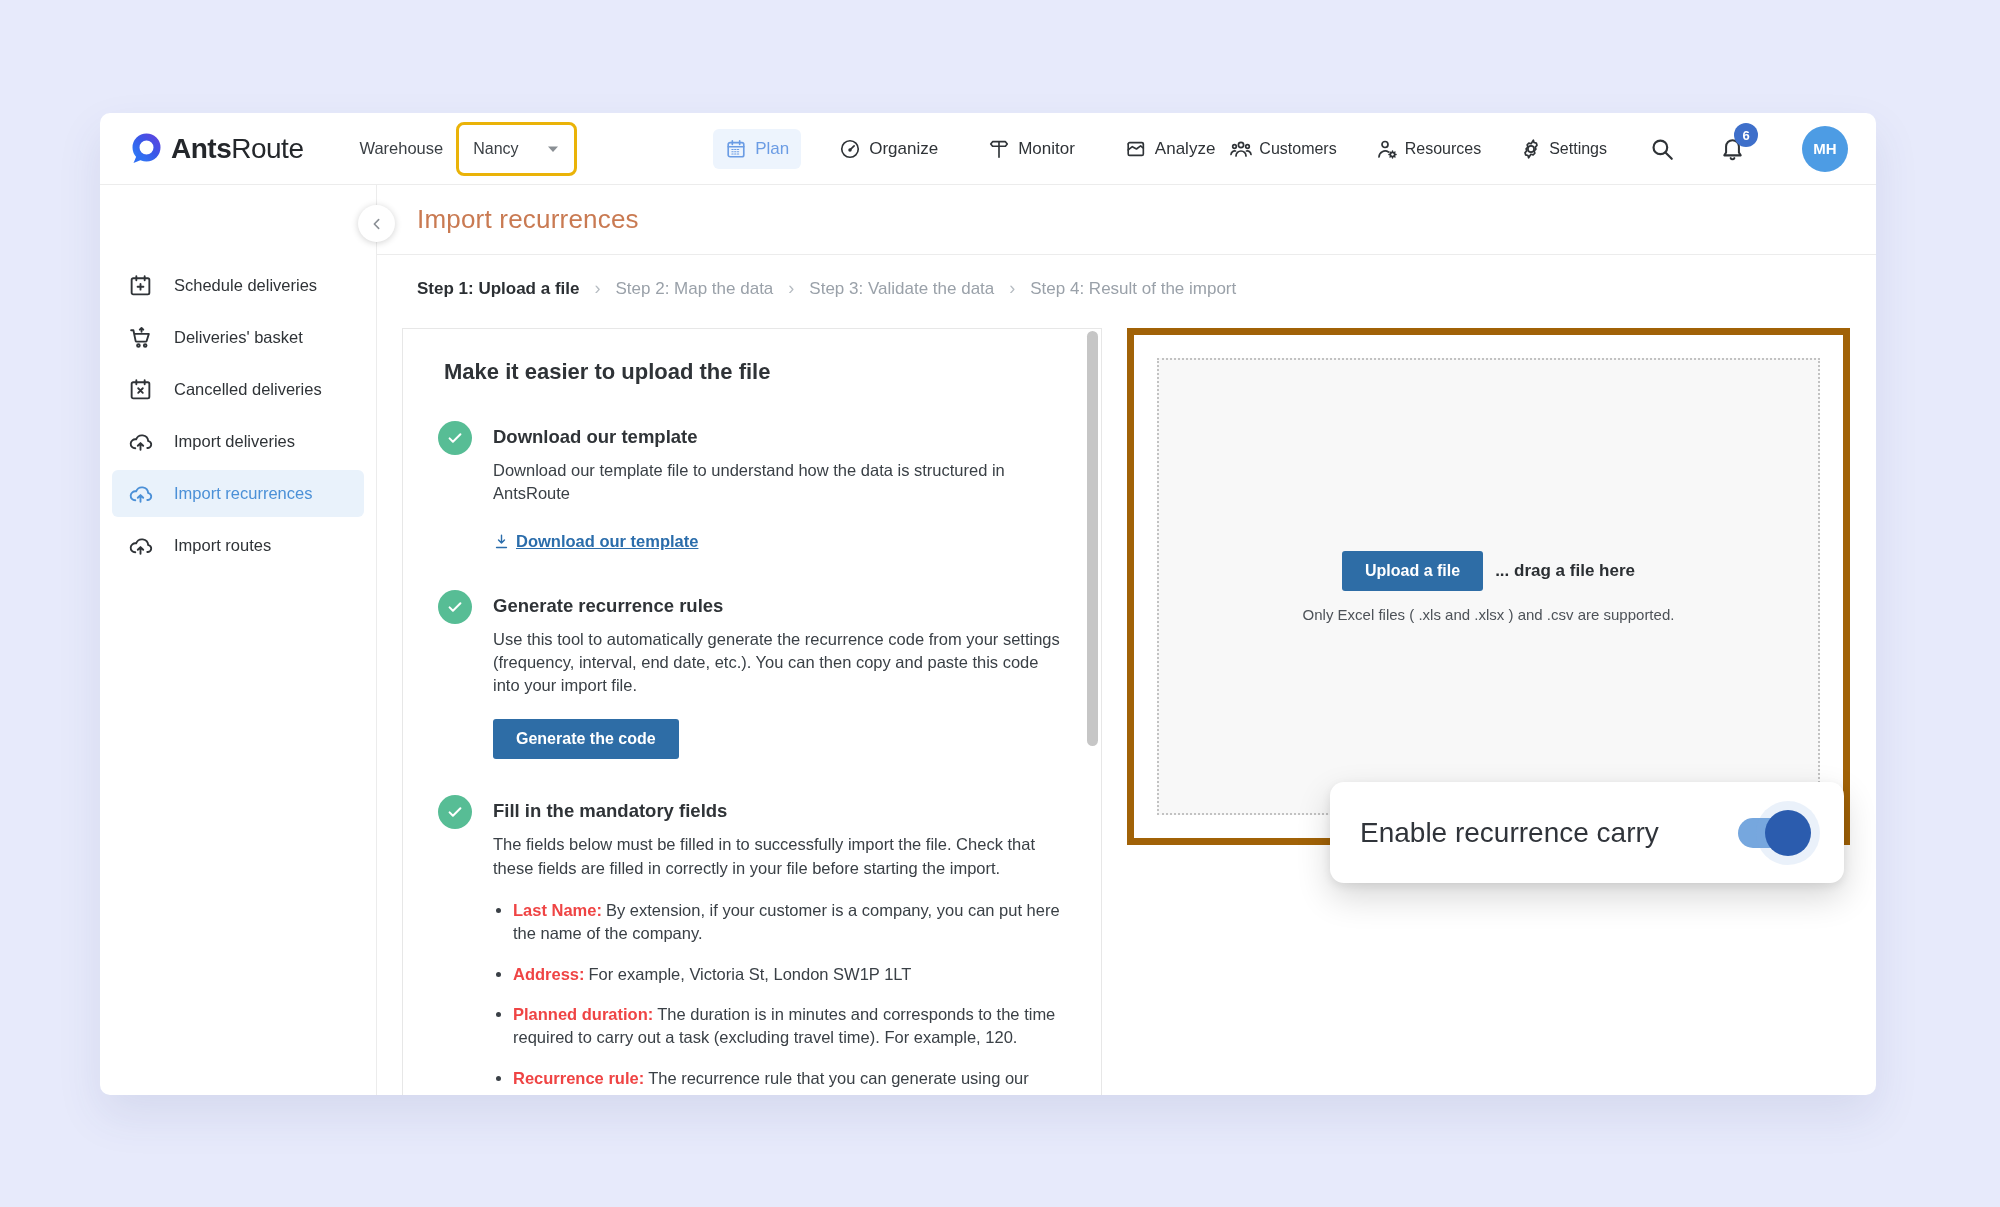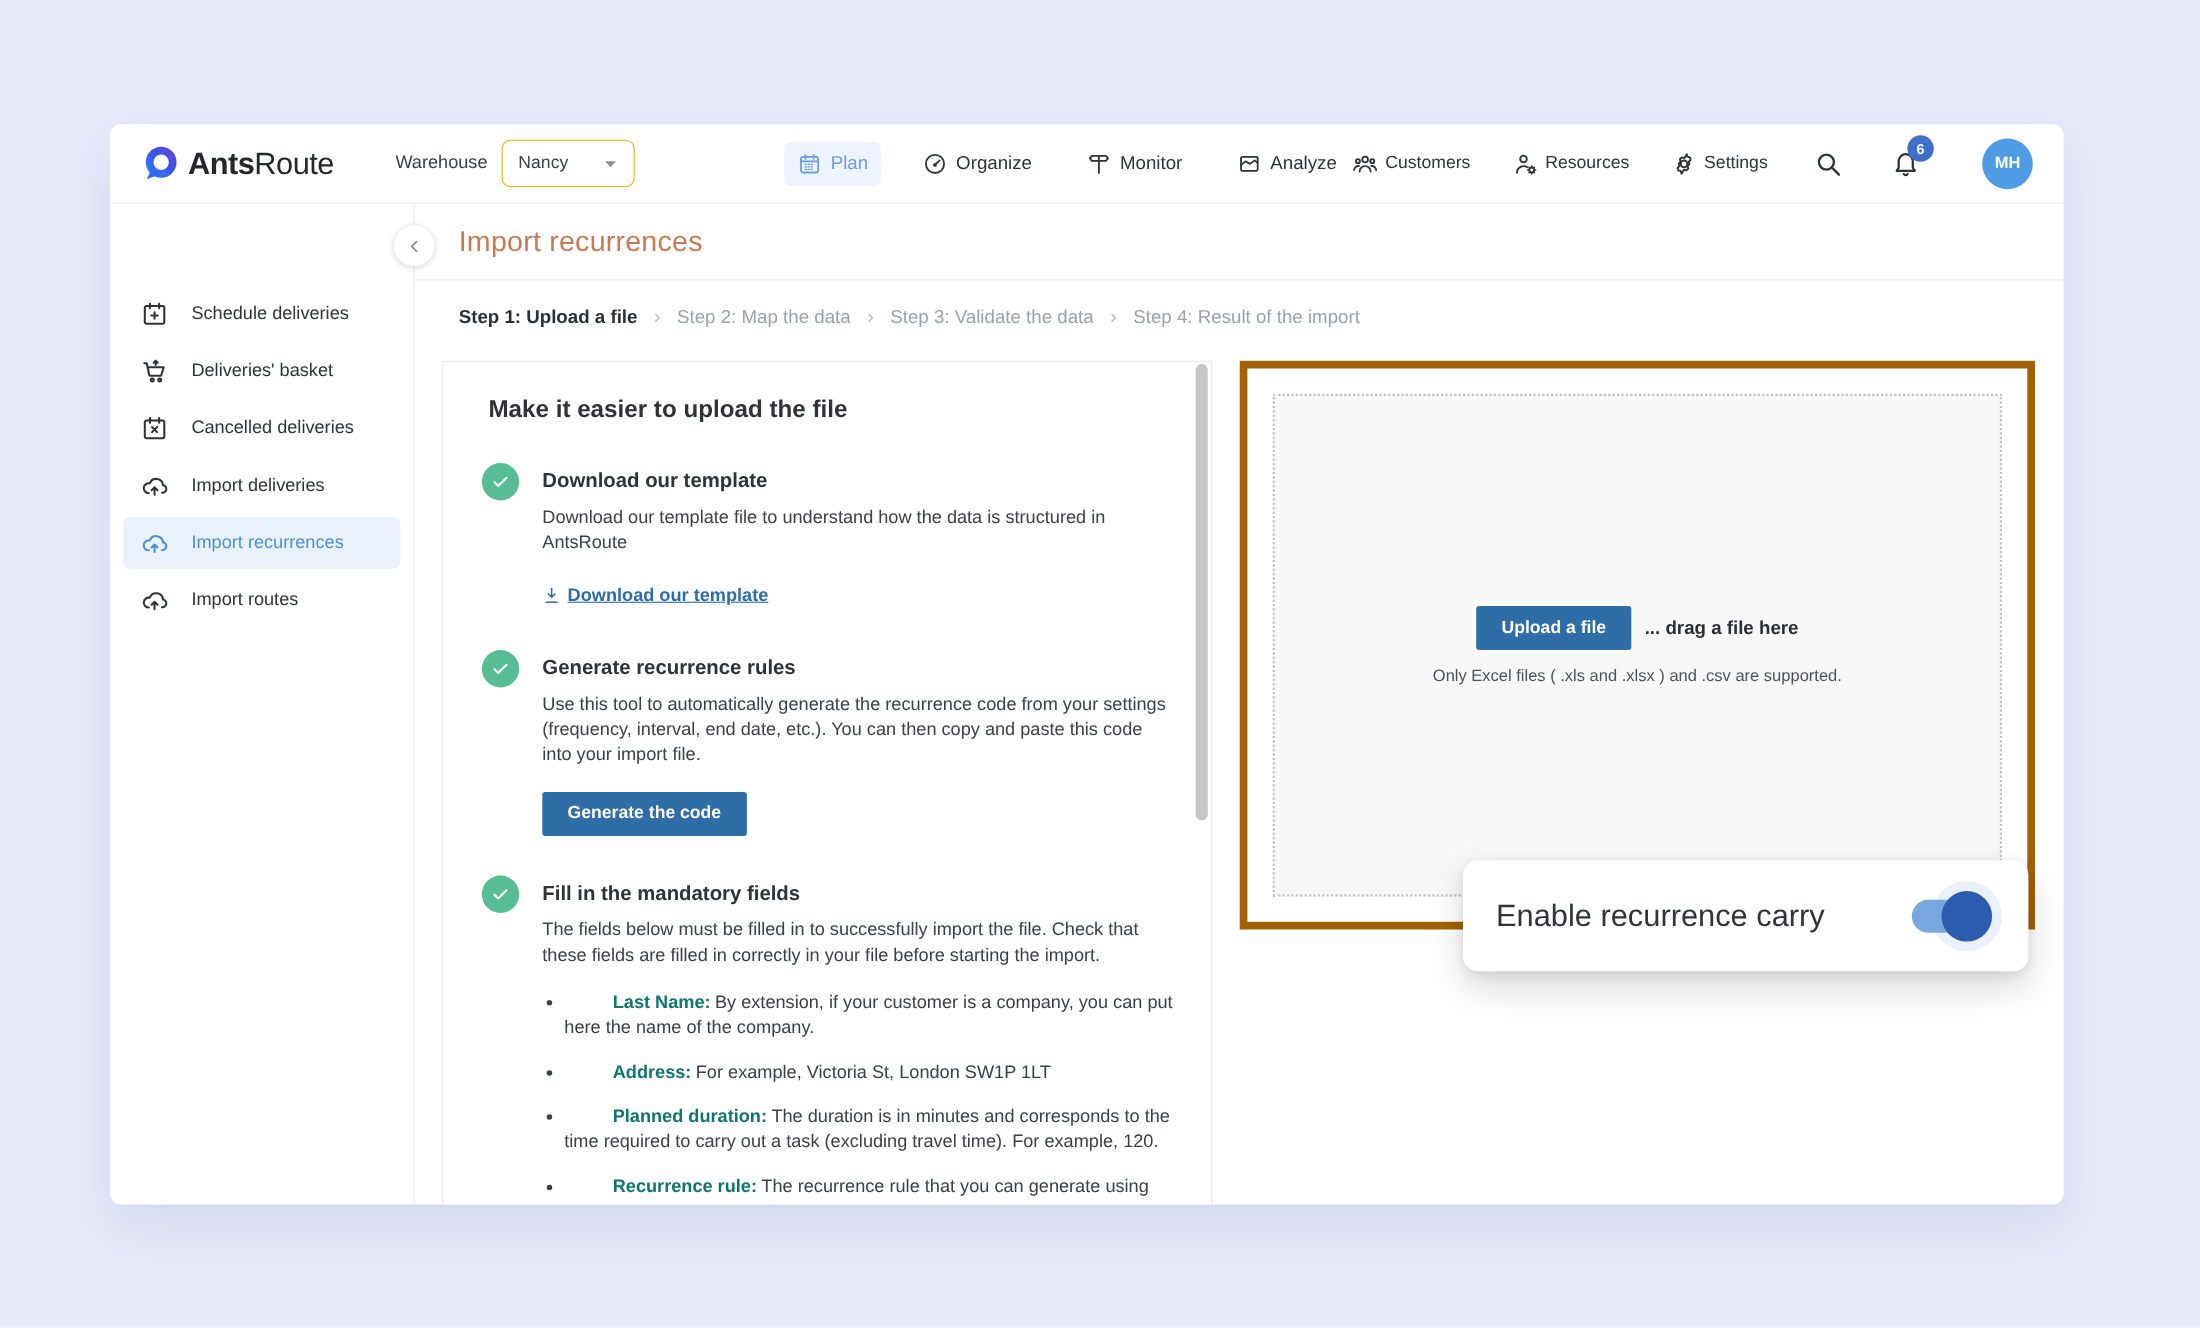--- a/index.html
+++ b/index.html
@@ -17,21 +17,21 @@
   
   .navbar {
     height:72px; display:flex; align-items:center; padding:0 28px;
     border-bottom:1px solid #ececec;
   }
   .logo { display:flex; align-items:center; gap:9px; }
   .wordmark { font-size:28px; color:#24272b; letter-spacing:-0.5px; }
   .wordmark b { font-weight:700; }
   .wh-label { margin-left:56px; font-size:16.5px; color:#3a3f44; }
   .wh-select {
-    margin-left:13px; width:158px; height:43px; border:1px solid #eab308;
+    margin-left:13px; width:158px; height:54px; border:3px solid #eab308;
     border-radius:8px; display:flex; align-items:center; padding:0 14px;
     font-size:16px; color:#3a3f44; cursor:pointer; background:#fff;
   }
   .wh-select .caret { margin-left:auto; }
   .nav-group { display:flex; align-items:center; gap:26px; margin-left:136px; }
   .nav-item {
     display:flex; align-items:center; gap:8px; font-size:17px; color:#2f3337;
     padding:9px 12px; border-radius:6px; cursor:pointer; white-space:nowrap;
   }
   .nav-item.active { background:#edf4fd; color:#6b9ce4; }
@@ -104,21 +104,21 @@
     cursor:pointer;
   }
   .btn {
     border:none; background:#2e6da6; color:#fff; font-weight:700; font-size:16px;
     padding:11px 23px; border-radius:3px; cursor:pointer;
     font-family:"Liberation Sans", sans-serif;
   }
   .btn.gen { margin-top:22px; }
   .bullets { margin:19px 0 0 20px; width:555px; }
   .bullets li { margin-bottom:17px; font-size:16.5px; color:#3a4046; line-height:1.42; }
-  .bullets b { color:#0f766e; margin-right:4px;margin-left:44px; }
+  .bullets b { color:#ef4444; margin-right:4px; }
   
   .right-panel { flex:1; height:517px; border:7px solid #a16207; padding:23px; background:#fff; }
   .drop-area {
     width:100%; height:100%; border:2px dotted #c2c2c2; background:#f8f8f8;
     display:flex; flex-direction:column; align-items:center; justify-content:center;
     gap:15px; cursor:pointer;
   }
   .upload-row { display:flex; align-items:center; gap:12px; }
   .drag-hint { font-size:17px; font-weight:700; color:#2b2f33; }
   .supported { font-size:15px; color:#4d5258; }

